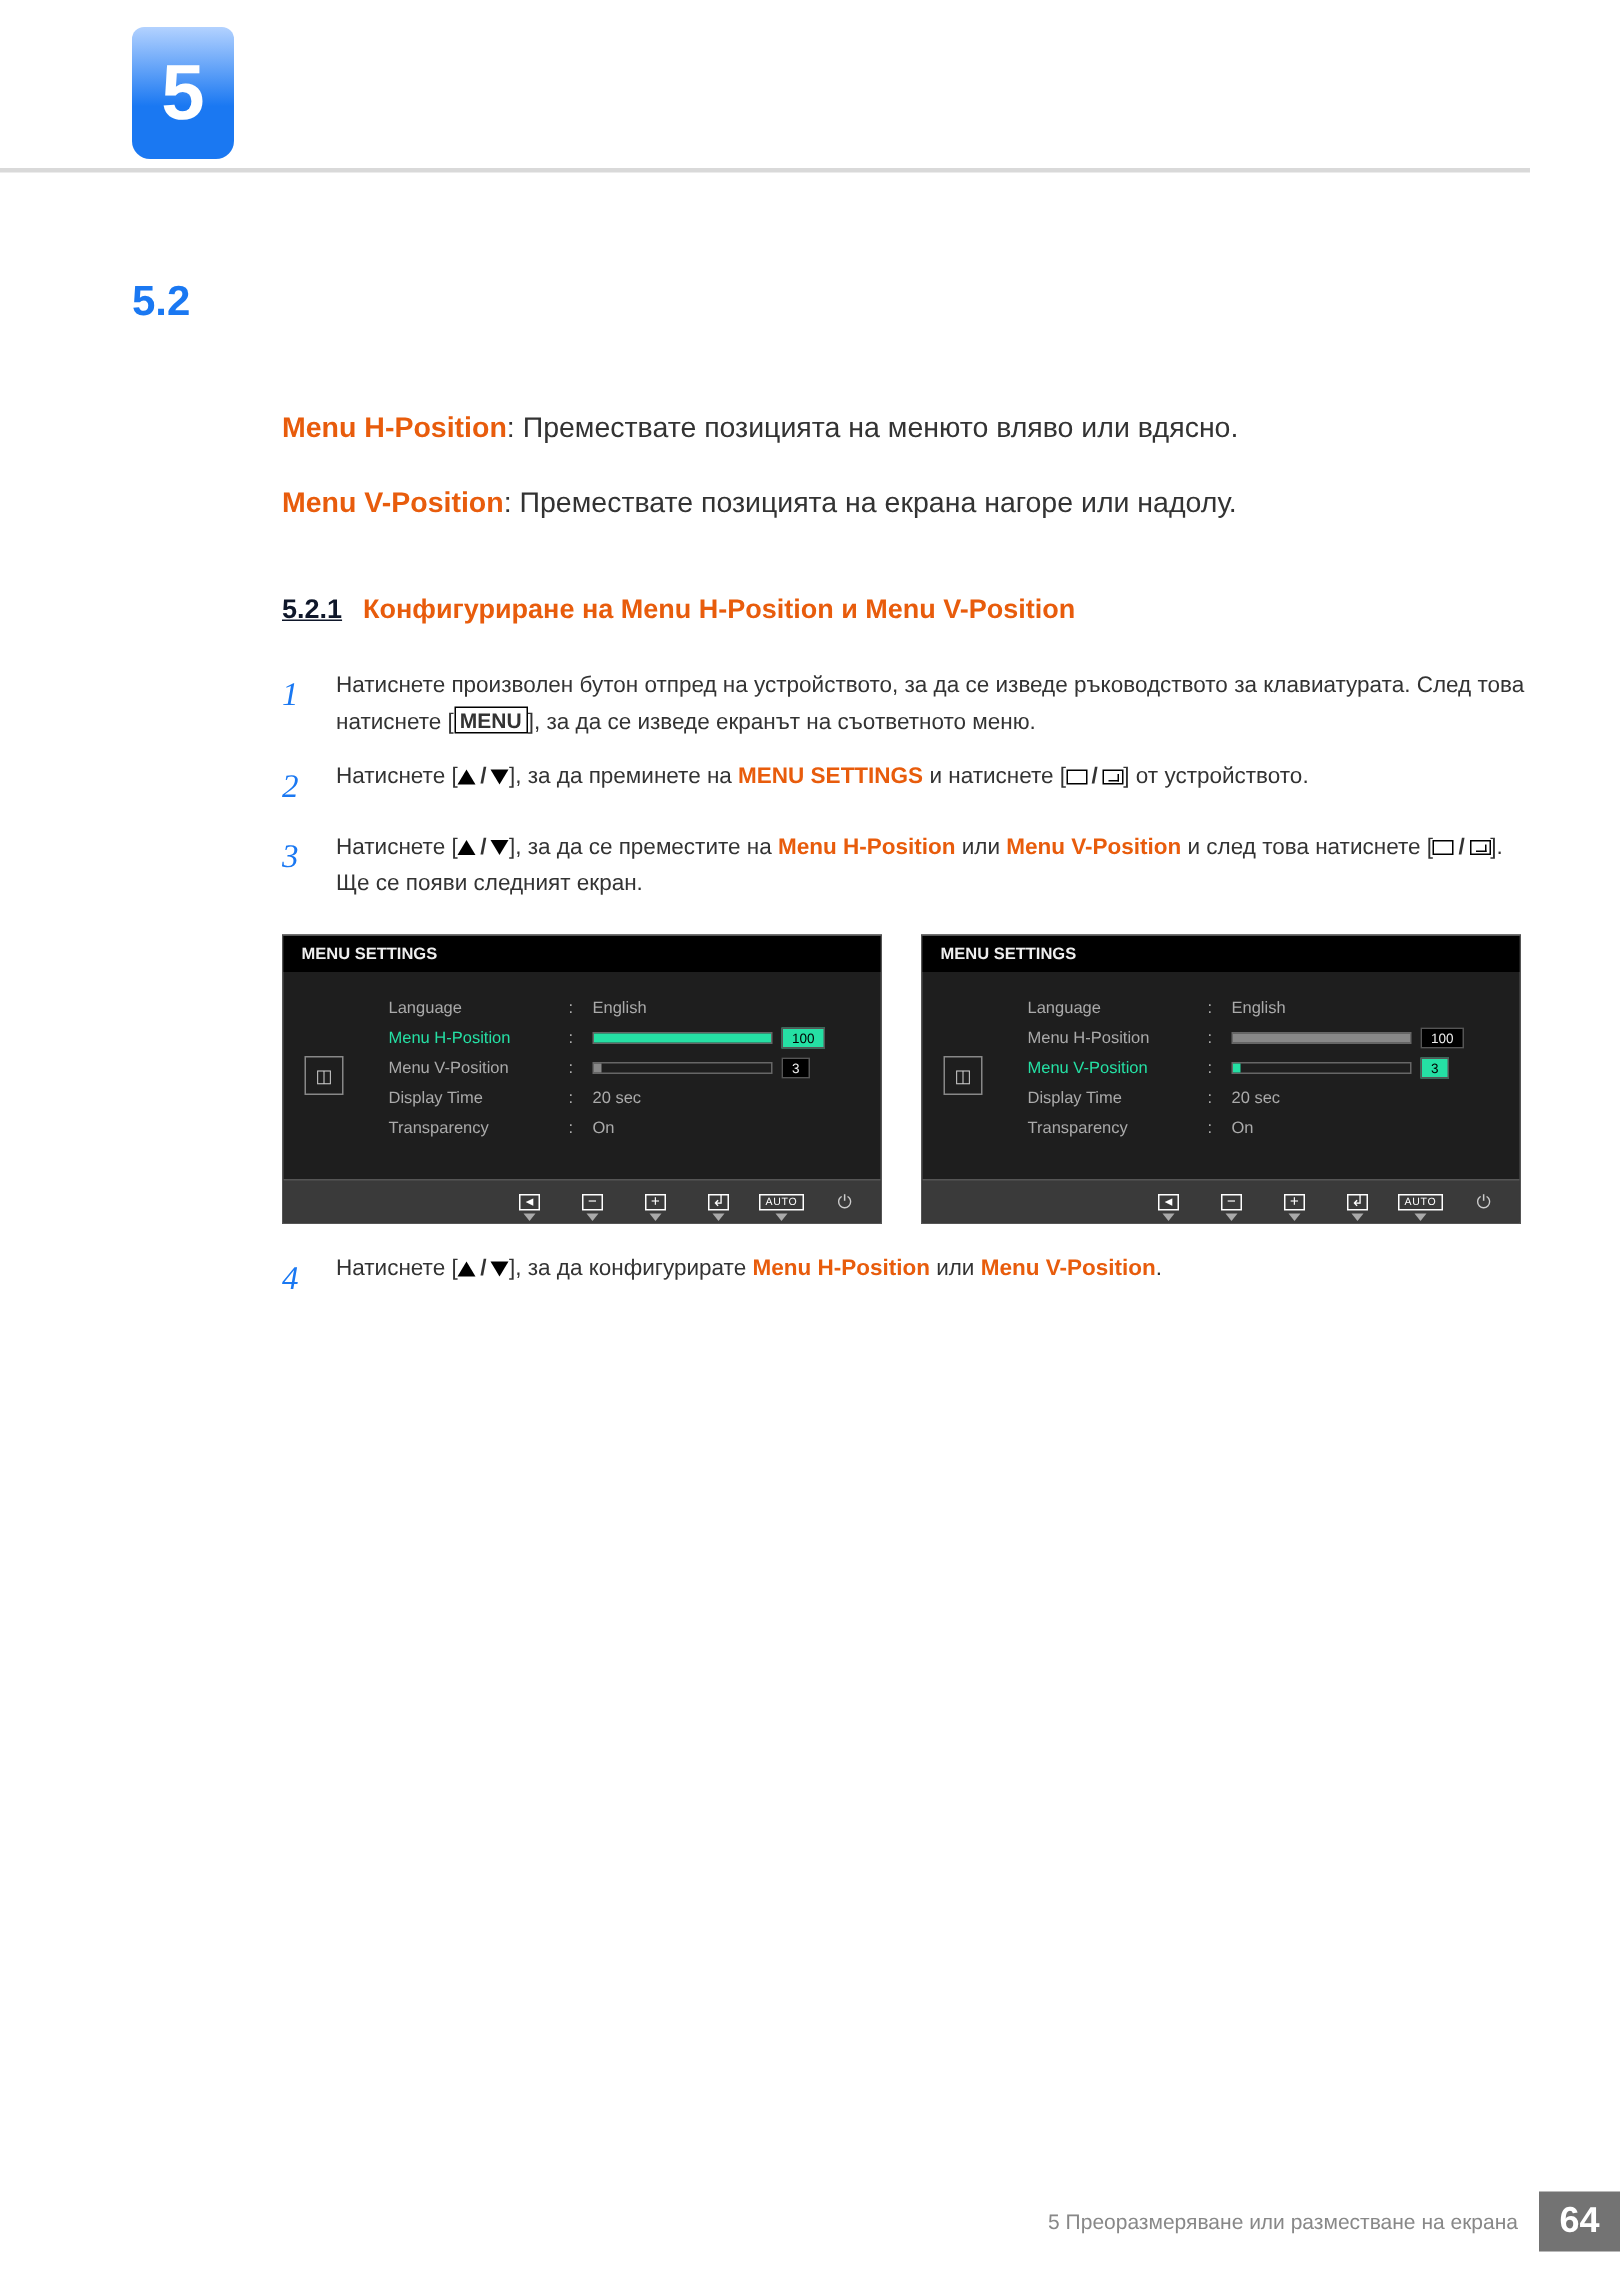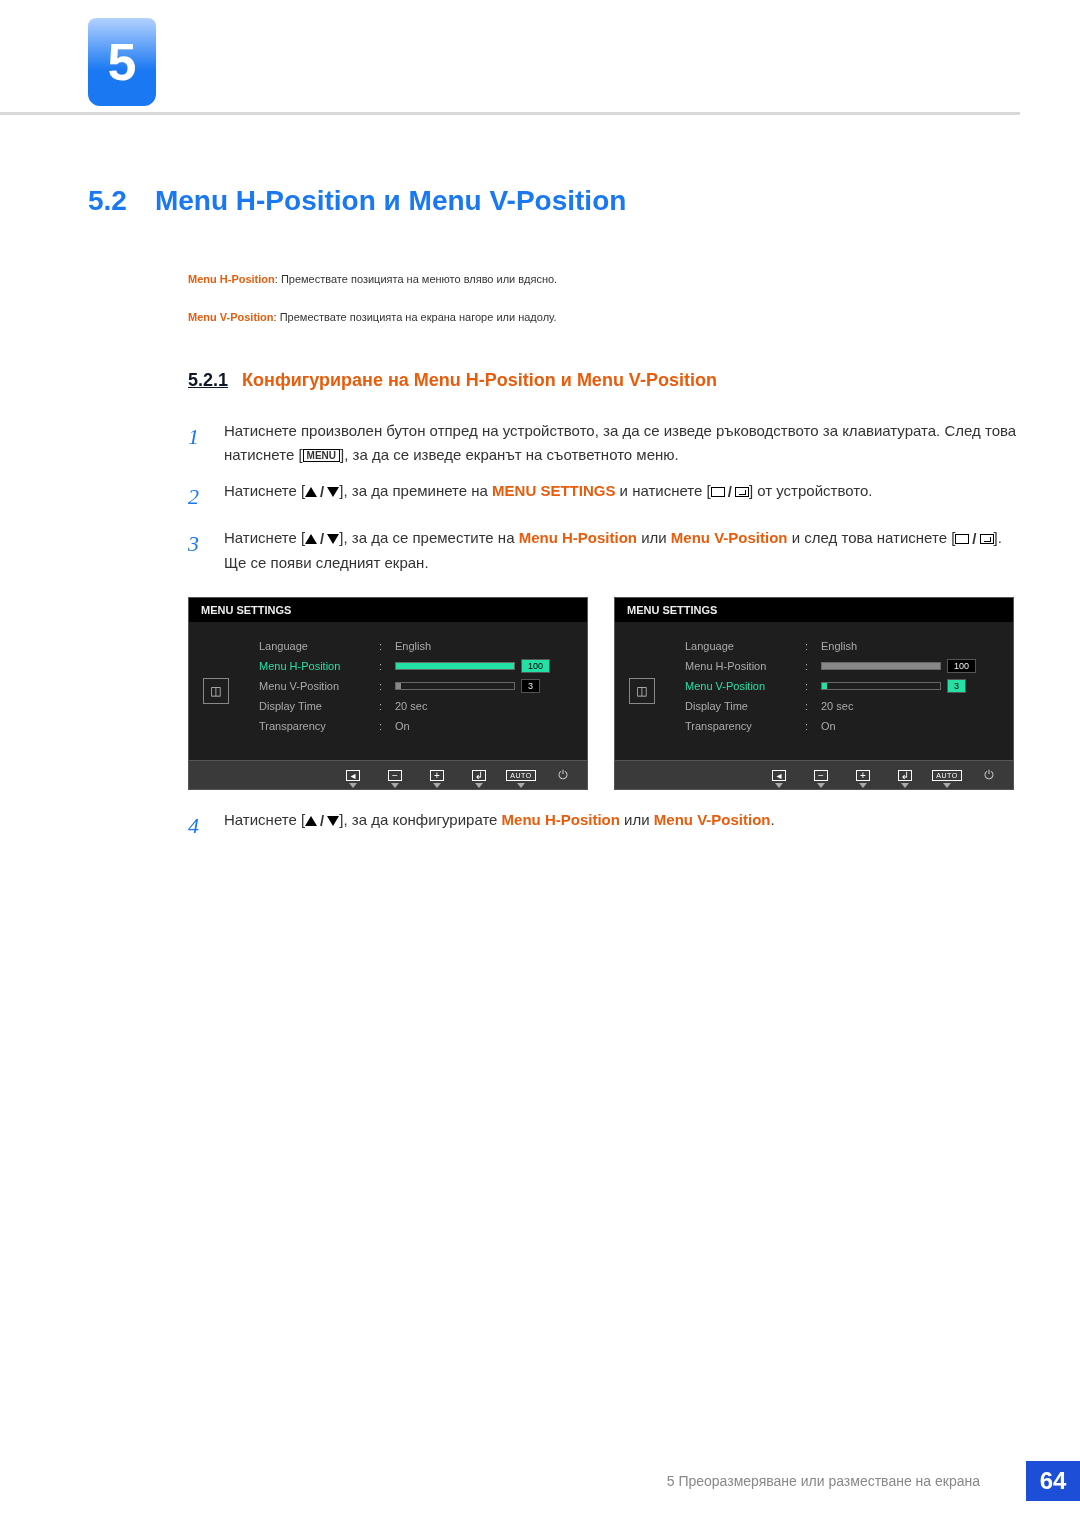--- a/index.html
+++ b/index.html
@@ -45,21 +45,21 @@
   }
   .section-heading {
     color: #1a78f2;
     font-size: 28px;
     font-weight: bold;
     display: flex;
     gap: 28px;
     margin-bottom: 54px;
   }
   .def-line {
-    font-size: 11px;
+    font-size: 19px;
     line-height: 1.6;
     margin: 0 0 20px 100px;
   }
   .def-line .term { color: #e85c0c; font-weight: bold; }
   .subsection-heading {
     color: #e85c0c;
     font-size: 18px;
     font-weight: bold;
     margin: 44px 0 28px 100px;
   }
@@ -78,21 +78,21 @@
     color: #1a78f2;
     font-size: 22px;
     font-style: italic;
     font-family: Georgia, serif;
     flex: 0 0 18px;
   }
   .step-body { flex: 1; }
   .kw { color: #e85c0c; font-weight: bold; }
   .btn-label {
     font-weight: bold;
-    font-size: 10px;
+    font-size: 14px;
     border: 1px solid #000;
     padding: 0 3px;
     vertical-align: 1px;
   }
   .tri-icons {
     display: inline-flex;
     align-items: center;
     vertical-align: middle;
     gap: 1px;
   }
@@ -177,35 +177,34 @@
   .osd-btn.power .box { border:none; }
 
   
   .footer {
     position:absolute; bottom:26px; right:0; display:flex; align-items:center;
   }
   .footer-text {
     color:#888; font-size:14px; padding-right:14px;margin-left:40px;
   }
   .footer-page {
-    background:#1d4ed8; color:#fff; font-size:24px; font-weight:bold;
-    width:54px; height:40px; display:flex; align-items:center; justify-content:center;margin-left:32px;
+    background:#737373; color:#fff; font-size:24px; font-weight:bold;
+    width:54px; height:40px; display:flex; align-items:center; justify-content:center;
   }
 </style>
 </head>
 <body>
 
 <div class="header">
   <div class="chapter-badge">5</div>
 </div>
 
 <div class="section">
   <div class="section-heading">
     <span>5.2</span>
-    <span>Menu H-Position и Menu V-Position</span>
   </div>
 
   <p class="def-line">
     <span class="term">Menu H-Position</span><span>: Премествате позицията на менюто вляво или вдясно.</span>
   </p>
   <p class="def-line">
     <span class="term">Menu V-Position</span><span>: Премествате позицията на екрана нагоре или надолу.</span>
   </p>
 
   <div class="subsection-heading">

